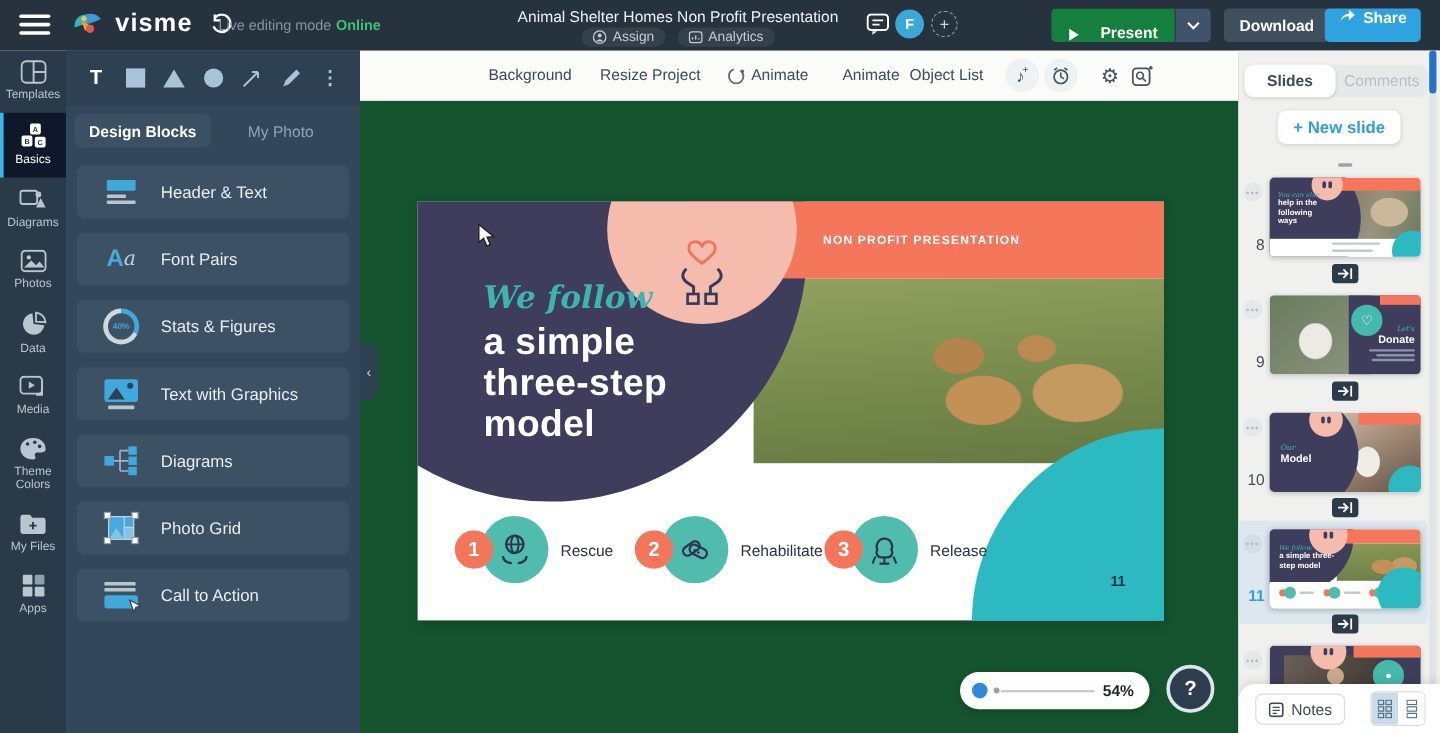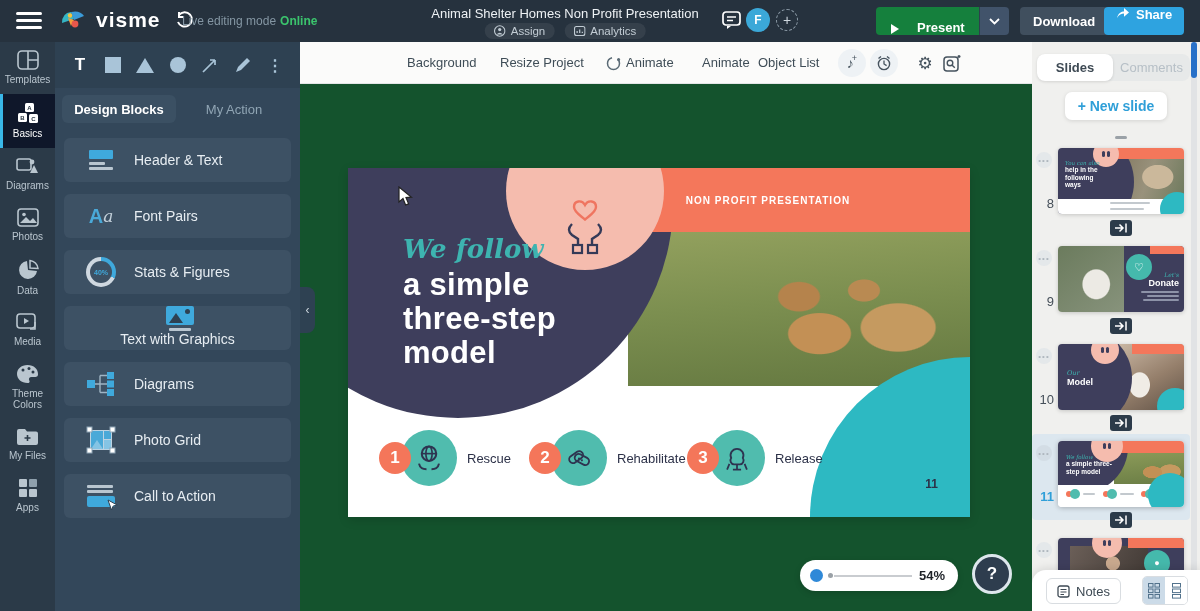--- a/index.html
+++ b/index.html
@@ -296,21 +296,21 @@
       <svg width="18" height="18" viewBox="0 0 18 18">
           <path d="M2 16 l2-5 9-9 3 3 -9 9 z" fill="#a9c4d8"></path>
         </svg>
     </div>
     <div class="tool">
         <span style="color:#a9c4d8;font-size:16px;font-weight:700;">⋮</span>
       </div>
   </div>
   <div class="tabs-row">
     <div class="tab-db">Design Blocks</div>
-    <div class="tab-mb">My Action</div>
+    <div class="tab-mb">My Photo</div>
   </div>
 
   <div class="block-item" style="top:96px;">
     <div class="bicon">
       <div>
         <div style="width:24px;height:9px;background:#3fa9dc;border-radius:1px;"></div>
         <div style="width:16px;height:3px;background:#b9c6d0;margin-top:3px;border-radius:1px;"></div>
         <div style="width:24px;height:3px;background:#b9c6d0;margin-top:2px;border-radius:1px;"></div>
       </div>
     </div>
@@ -327,21 +327,21 @@
 
   <div class="block-item" style="top:208px;">
     <div class="bicon">
       <div style="position:relative;width:30px;height:30px;border-radius:50%;background:conic-gradient(#3fa9dc 0 32%, #cfd8e0 32% 100%);display:flex;align-items:center;justify-content:center;">
         <div style="width:22px;height:22px;border-radius:50%;background:#3d5164;display:flex;align-items:center;justify-content:center;font-size:7px;color:#3fa9dc;font-weight:700;">40%</div>
       </div>
     </div>
     <span class="block-label">Stats &amp; Figures</span>
   </div>
 
-  <div class="block-item" style="top:264px;flex-direction:column;">
+  <div class="block-item" style="top:264px;">
     <div class="bicon">
       <div>
         <div style="width:28px;height:19px;background:#3fa9dc;border-radius:2px;position:relative;overflow:hidden;">
           <div style="position:absolute;left:3px;bottom:2px;width:0;height:0;border-left:7px solid transparent;border-right:7px solid transparent;border-bottom:10px solid #2e4152;"></div>
           <div style="position:absolute;right:4px;top:3px;width:5px;height:5px;border-radius:50%;background:#2e4152;"></div>
         </div>
         <div style="width:22px;height:3px;background:#b9c6d0;margin:3px auto 0;border-radius:1px;"></div>
       </div>
     </div>
     <span class="block-label">Text with Graphics</span>

